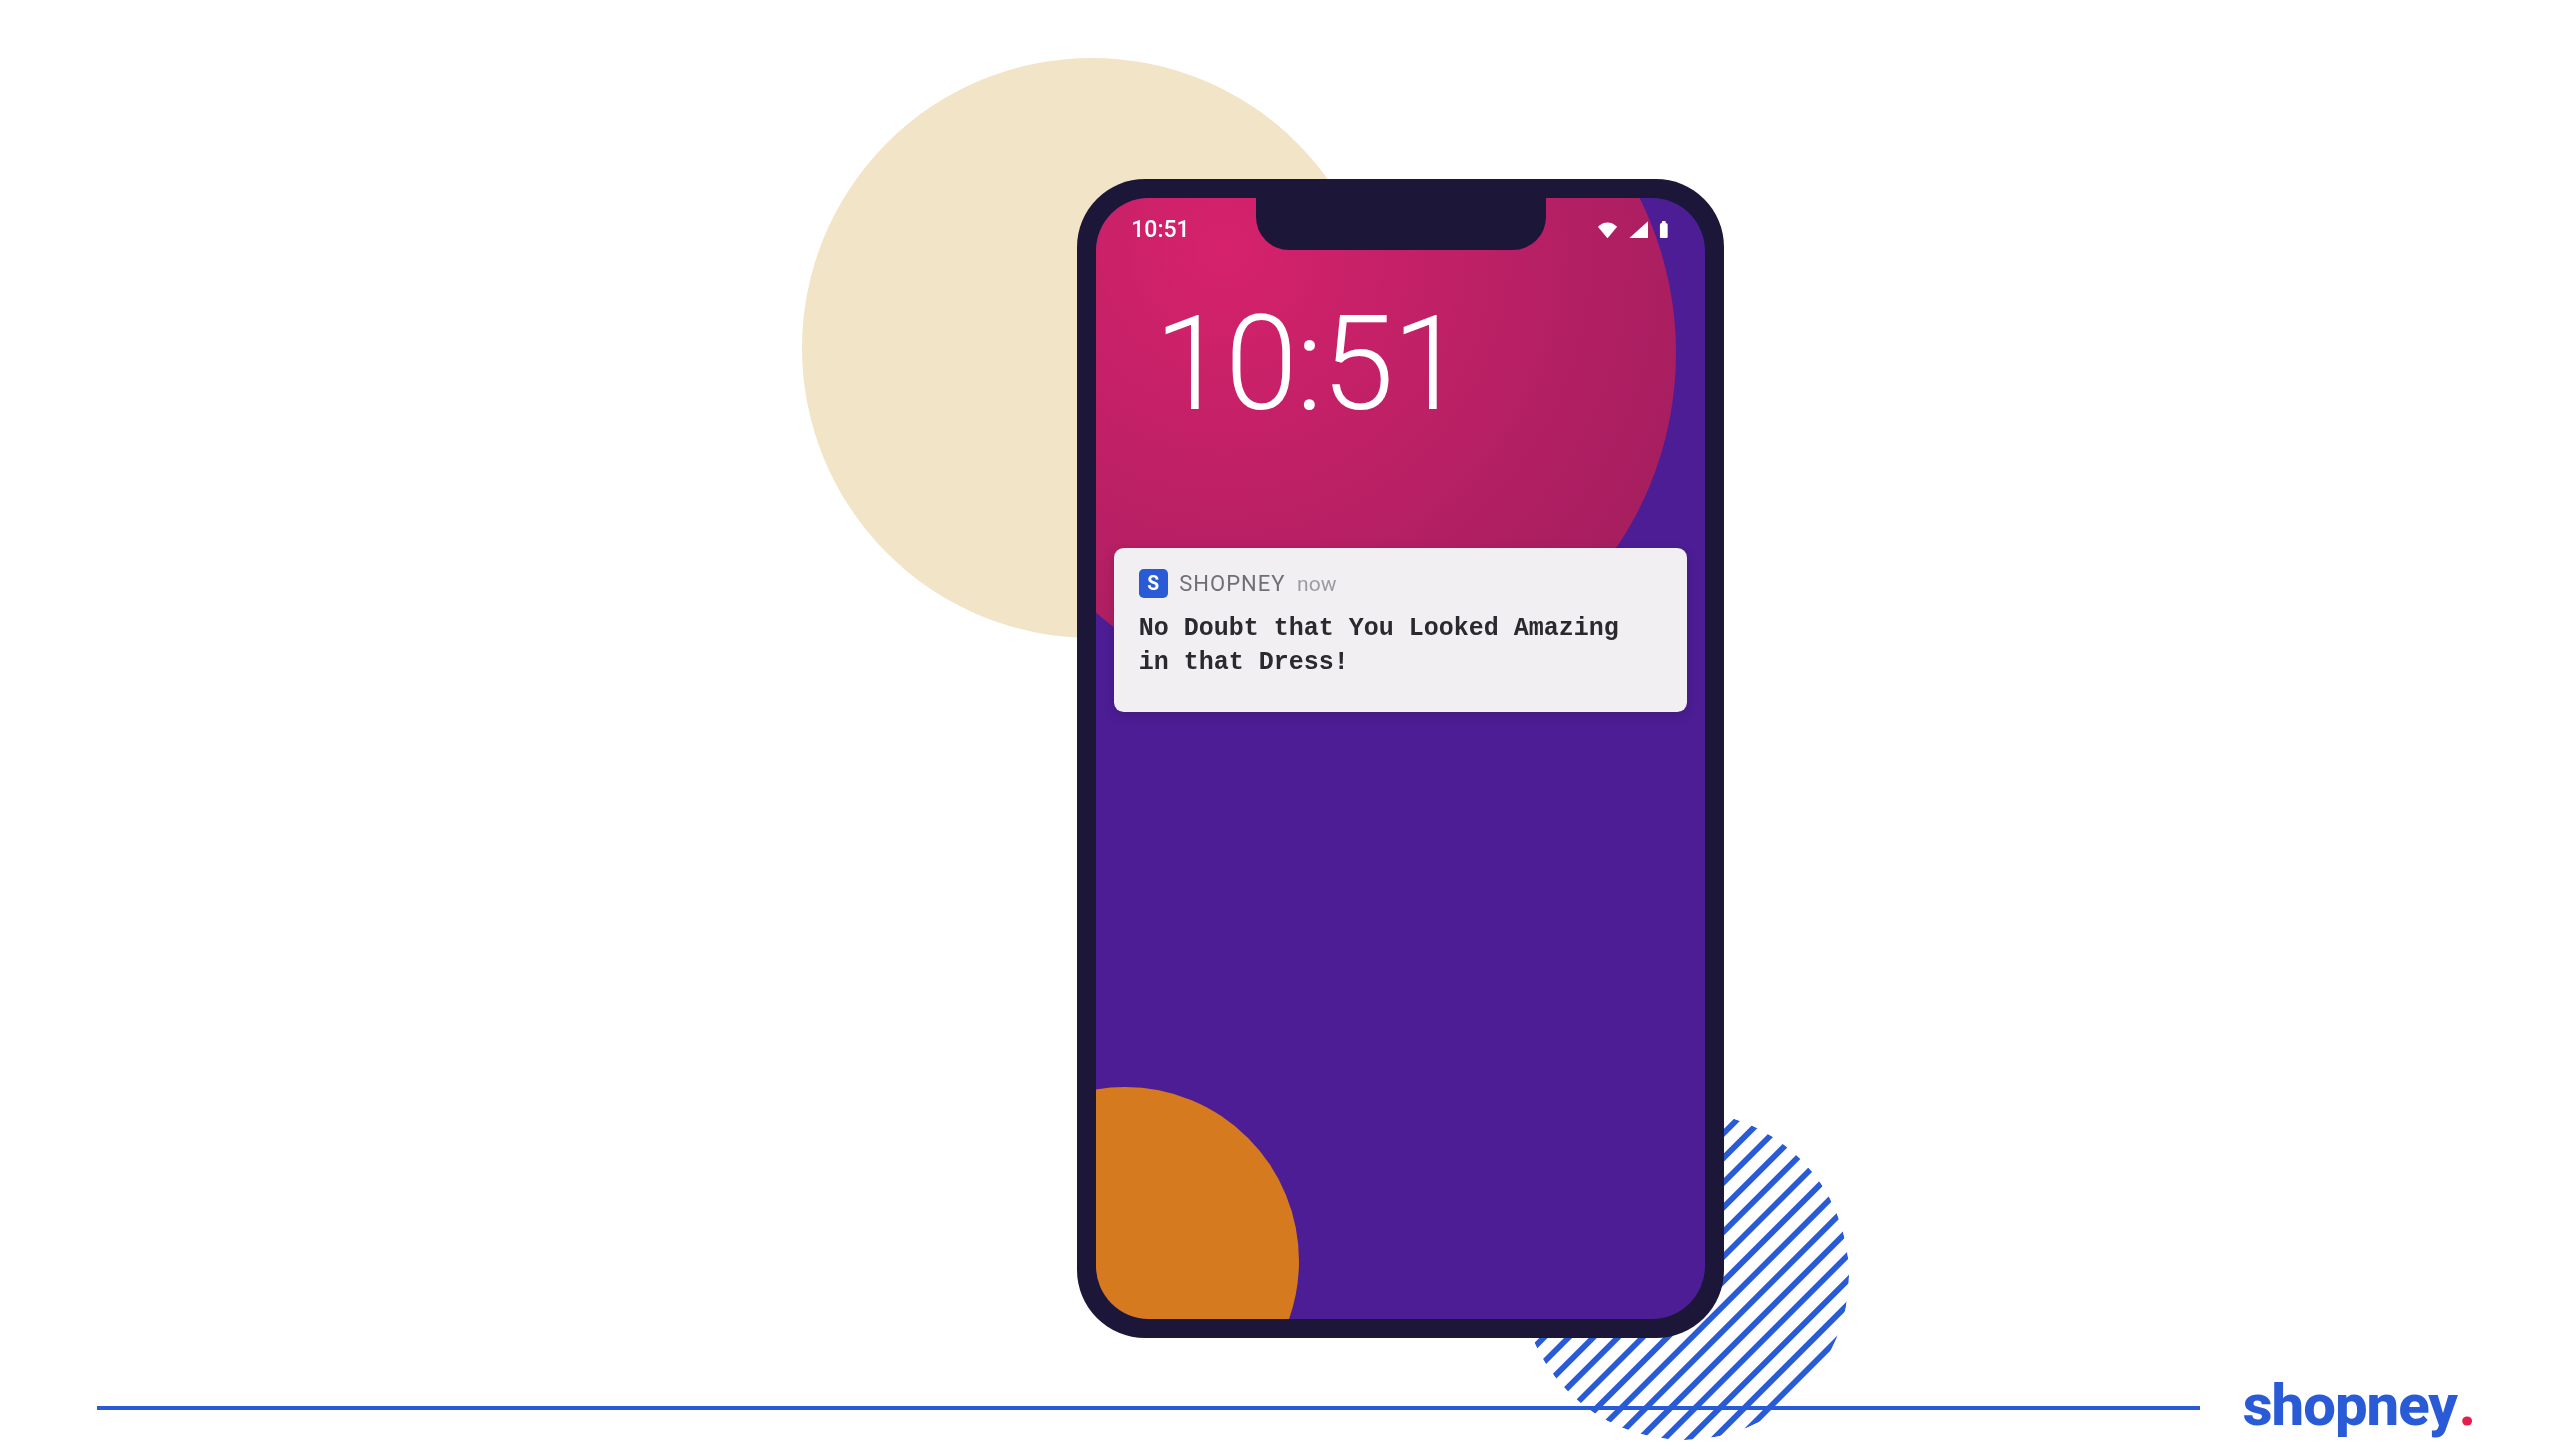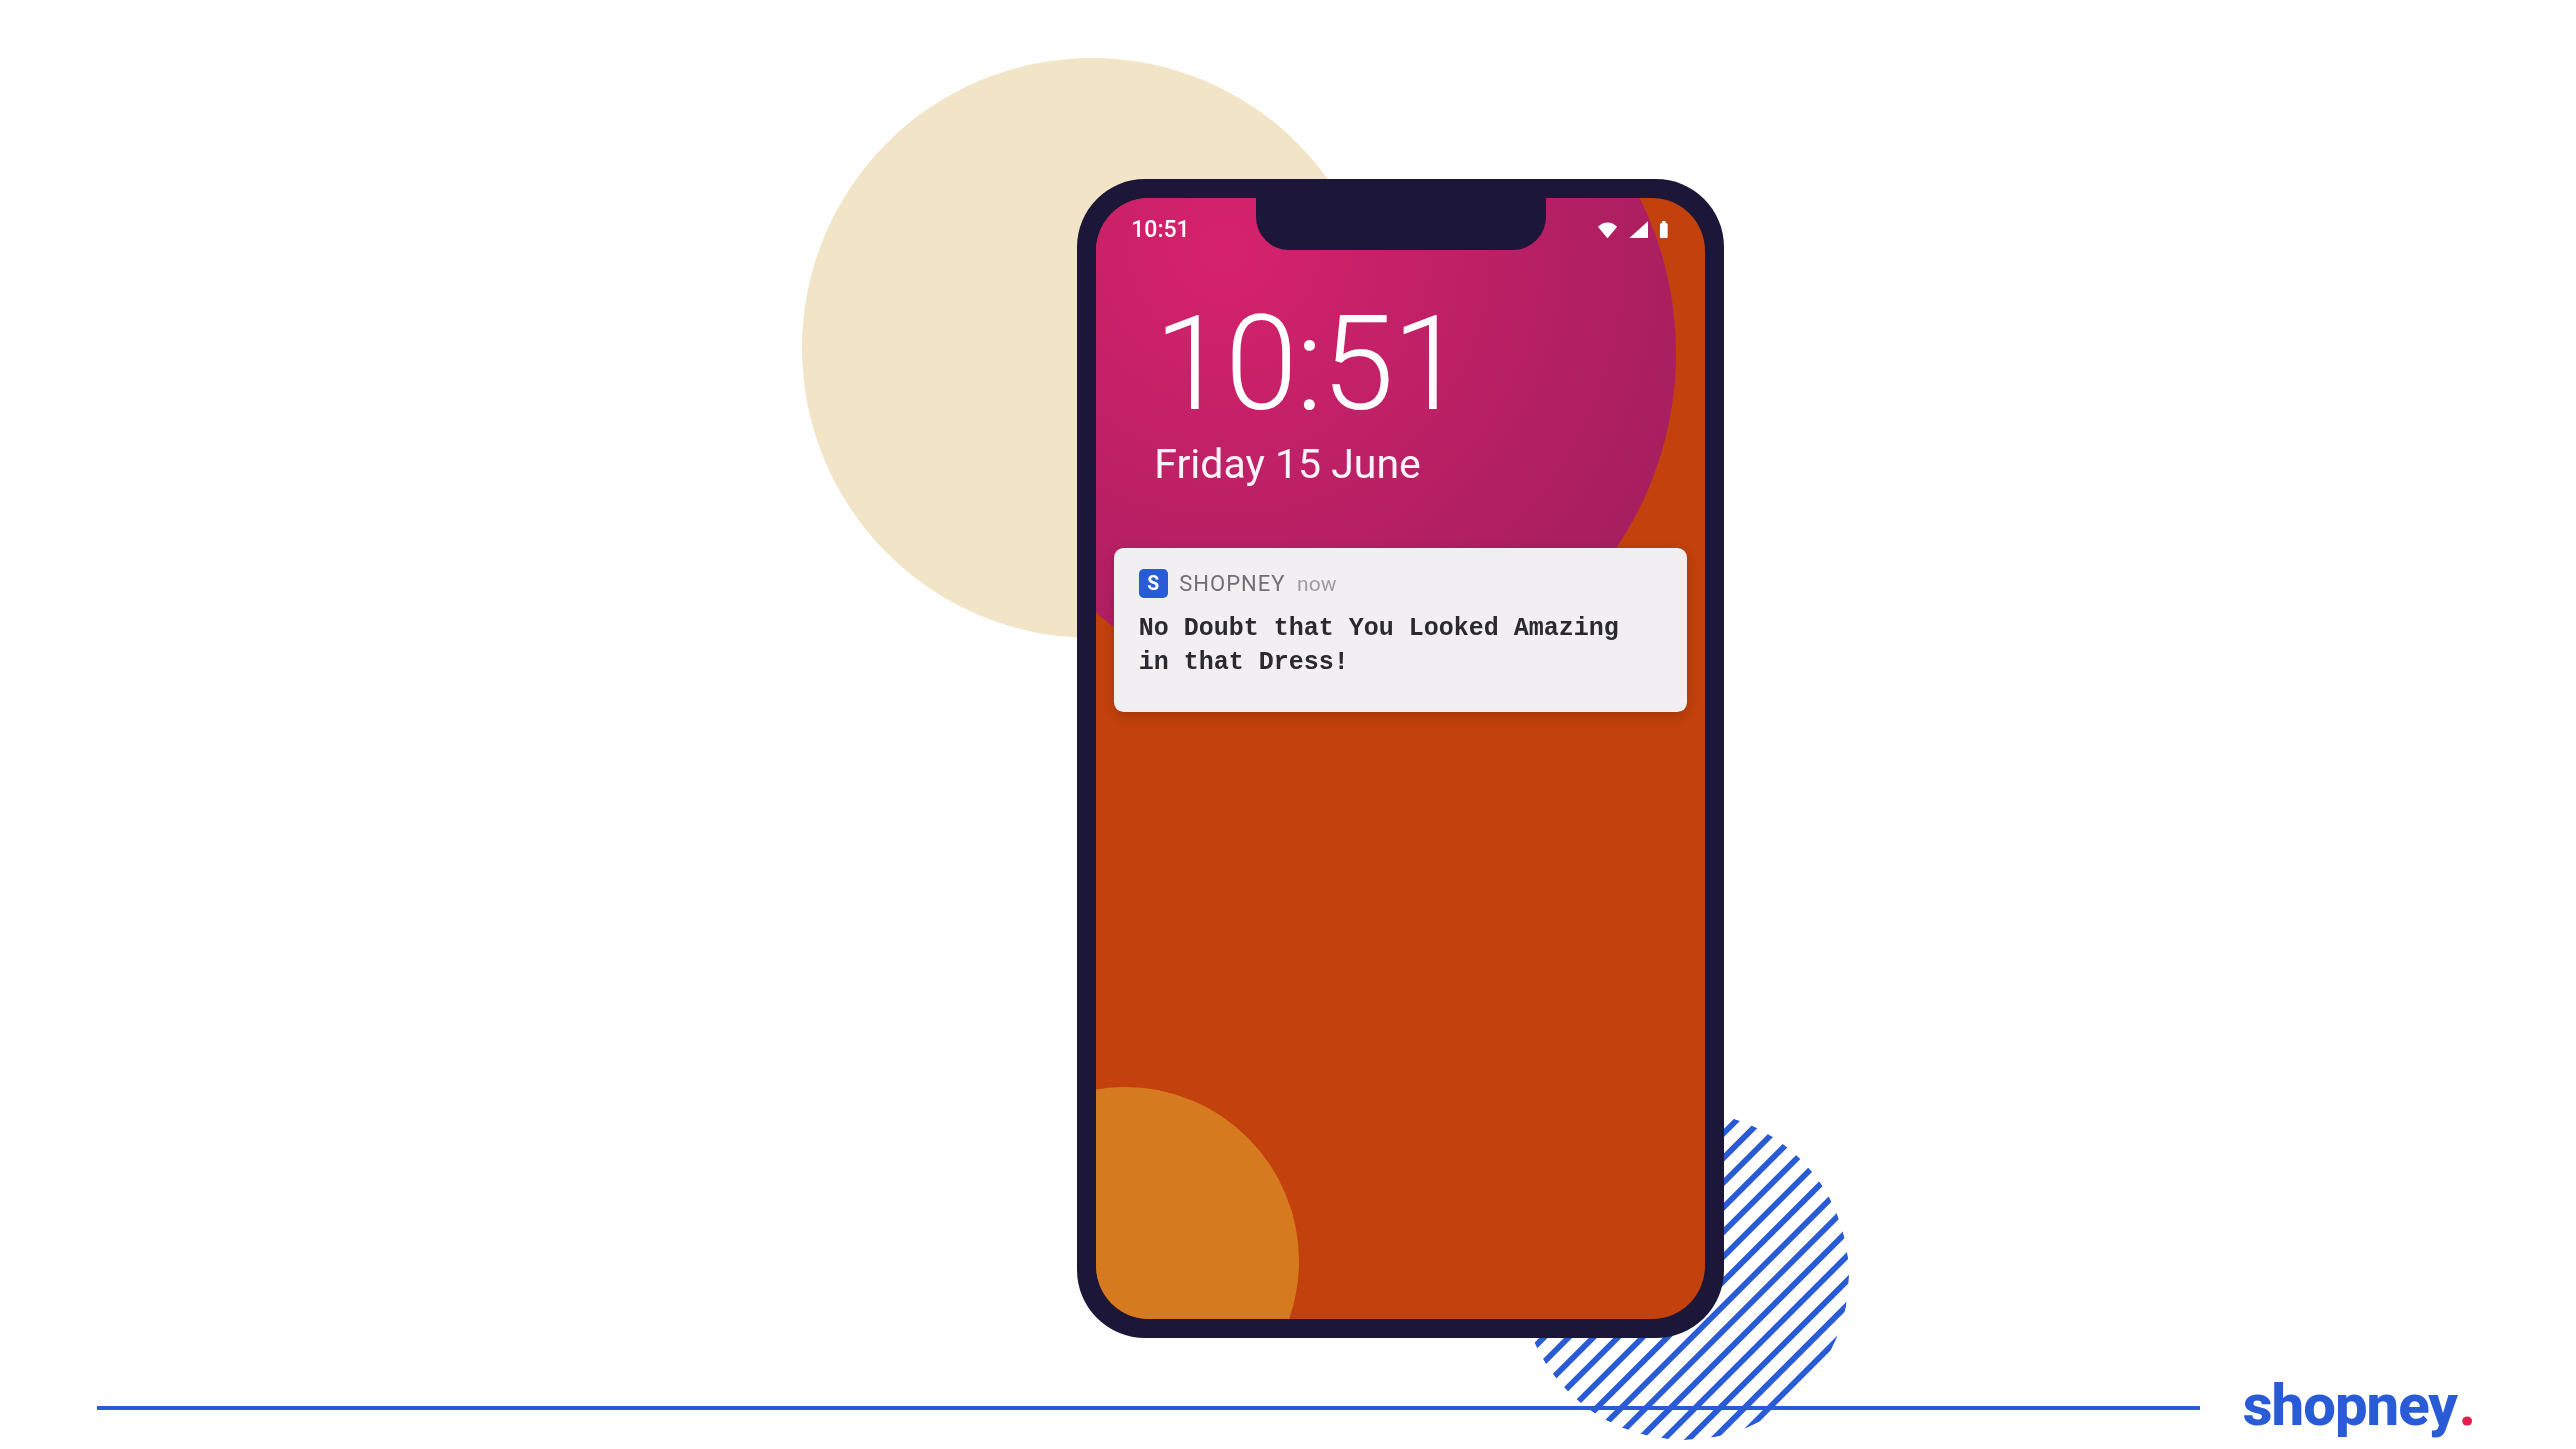--- a/index.html
+++ b/index.html
@@ -50,21 +50,21 @@
     z-index: 2;
     overflow: hidden;
   }
   .phone-screen {
     position: absolute;
     top: 19.3px;
     left: 19.3px;
     right: 19.3px;
     bottom: 19.3px;
     border-radius: 53px;
-    background: #c2410c;
+    background: #4c1d95;
     overflow: hidden;
     padding-left: 48px;
   }
   
   .wall-blob-pink {
     position: absolute;
     width: 696px;
     height: 696px;
     border-radius: 50%;
     background: radial-gradient(circle at 35% 35%, #d6226c 0%, #b01f62 60%, #9a1e5c 100%);
@@ -261,21 +261,20 @@
         </svg>
         <svg width="11.6" height="17.4" viewBox="0 0 12 18">
           <rect x="2" y="2" width="8" height="16" rx="2" fill="#ffffff"></rect>
           <rect x="4" y="0" width="4" height="3" rx="1" fill="#ffffff"></rect>
         </svg>
       </span>
     </div>
 
     <div class="lock-clock">
       <div class="lock-time">10:51</div>
-      <div class="lock-date">Friday 15 June</div>
     </div>
 
     <div class="notification">
       <div class="notif-header">
         <div class="notif-app-icon">S</div>
         <span class="notif-app-name">SHOPNEY</span>
         <span class="notif-time-ago">now</span>
       </div>
       <div class="notif-title">No Doubt that You Looked Amazing in that Dress!</div>
     </div>

